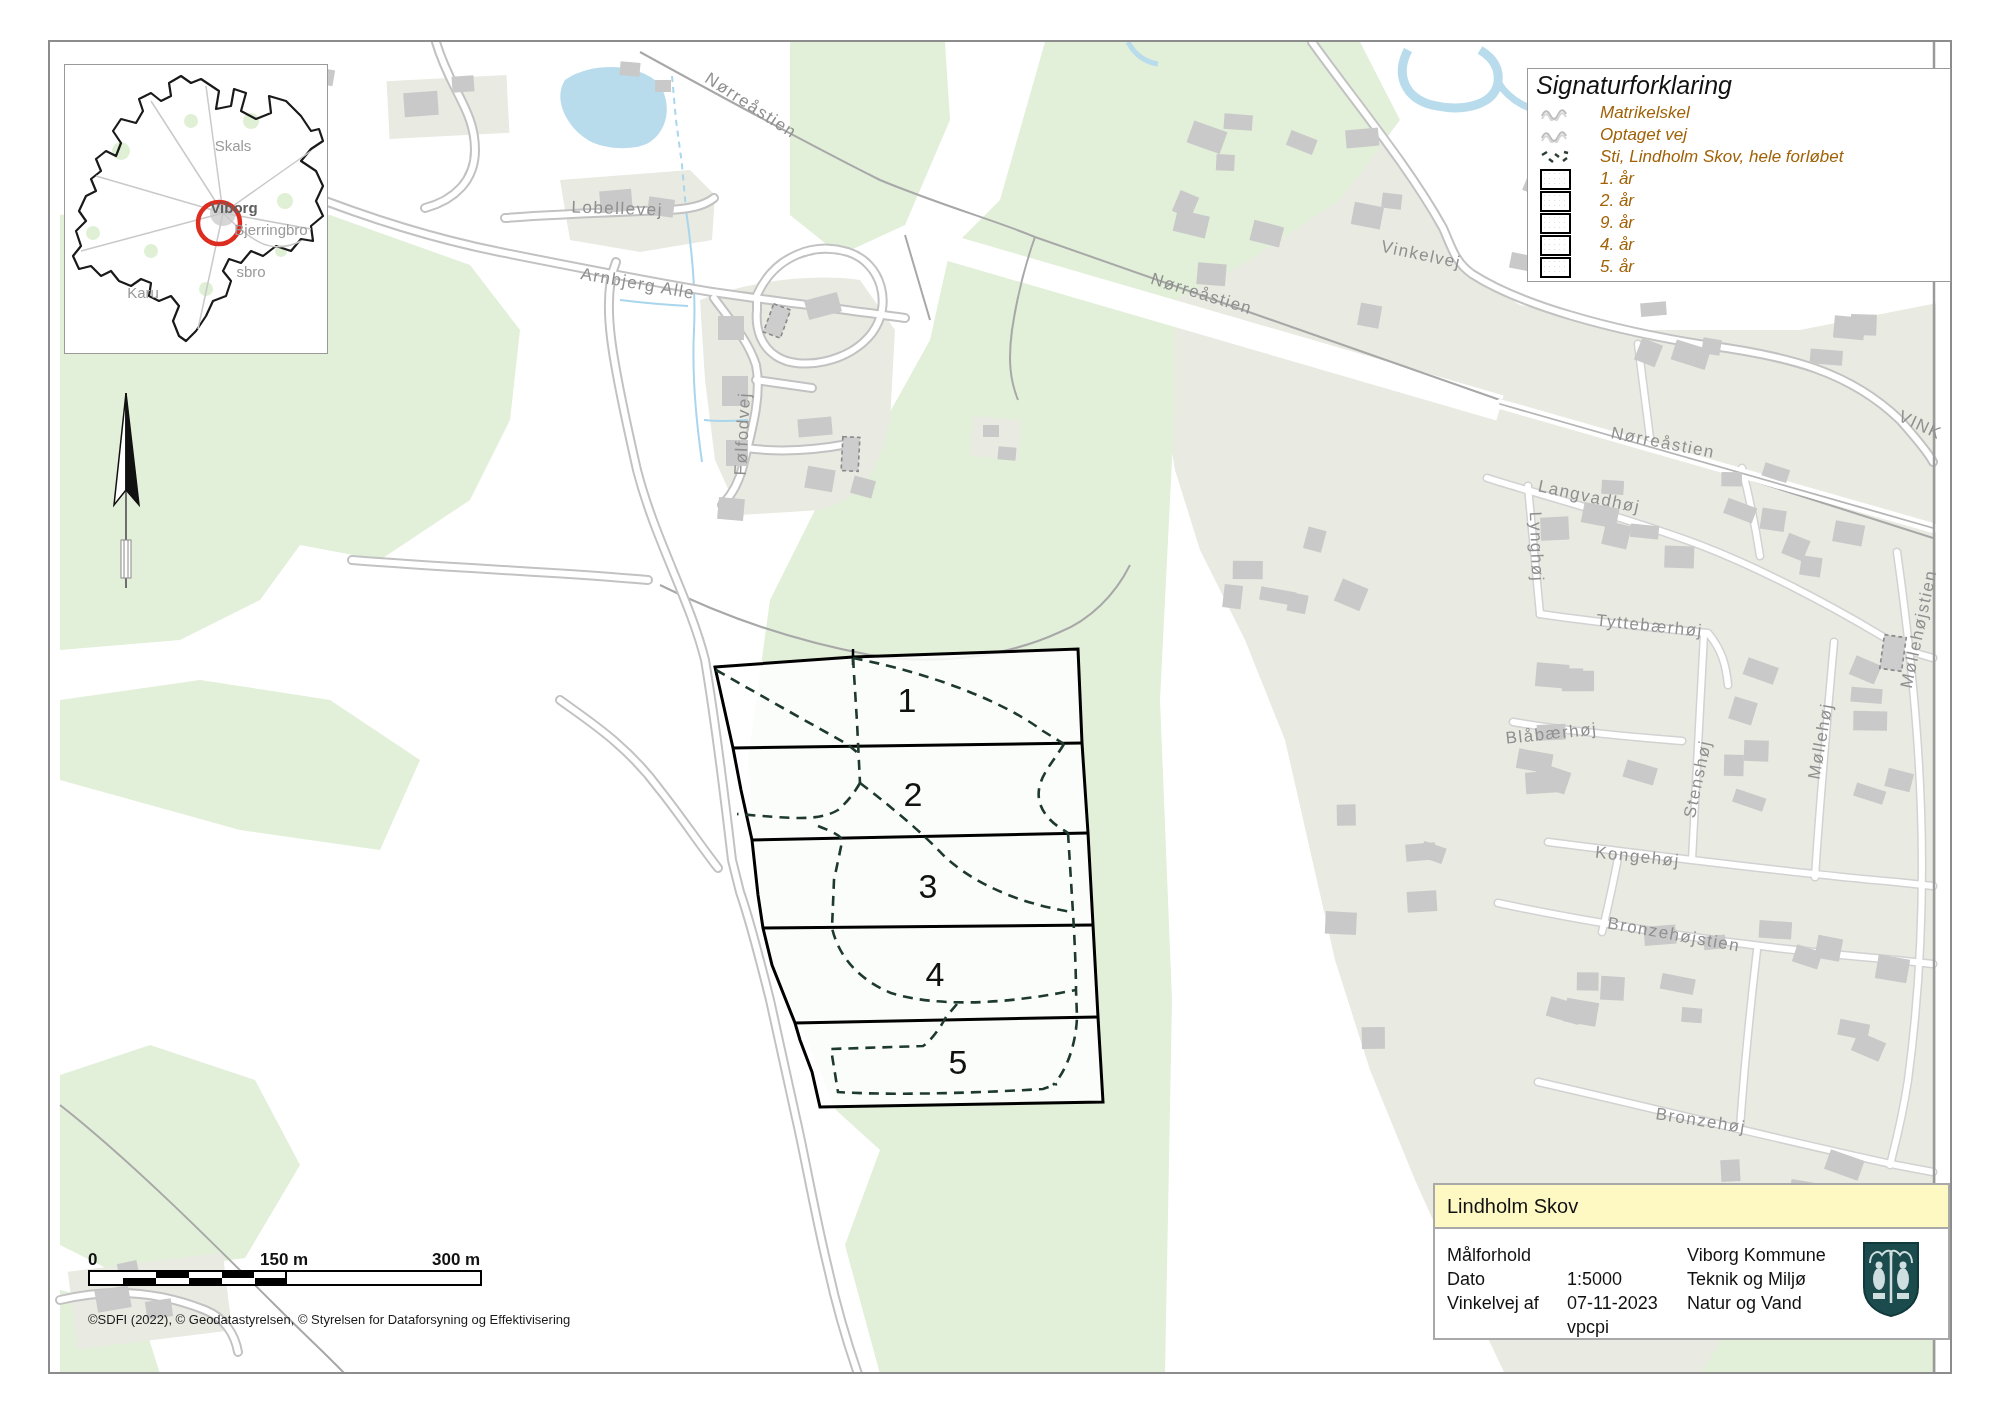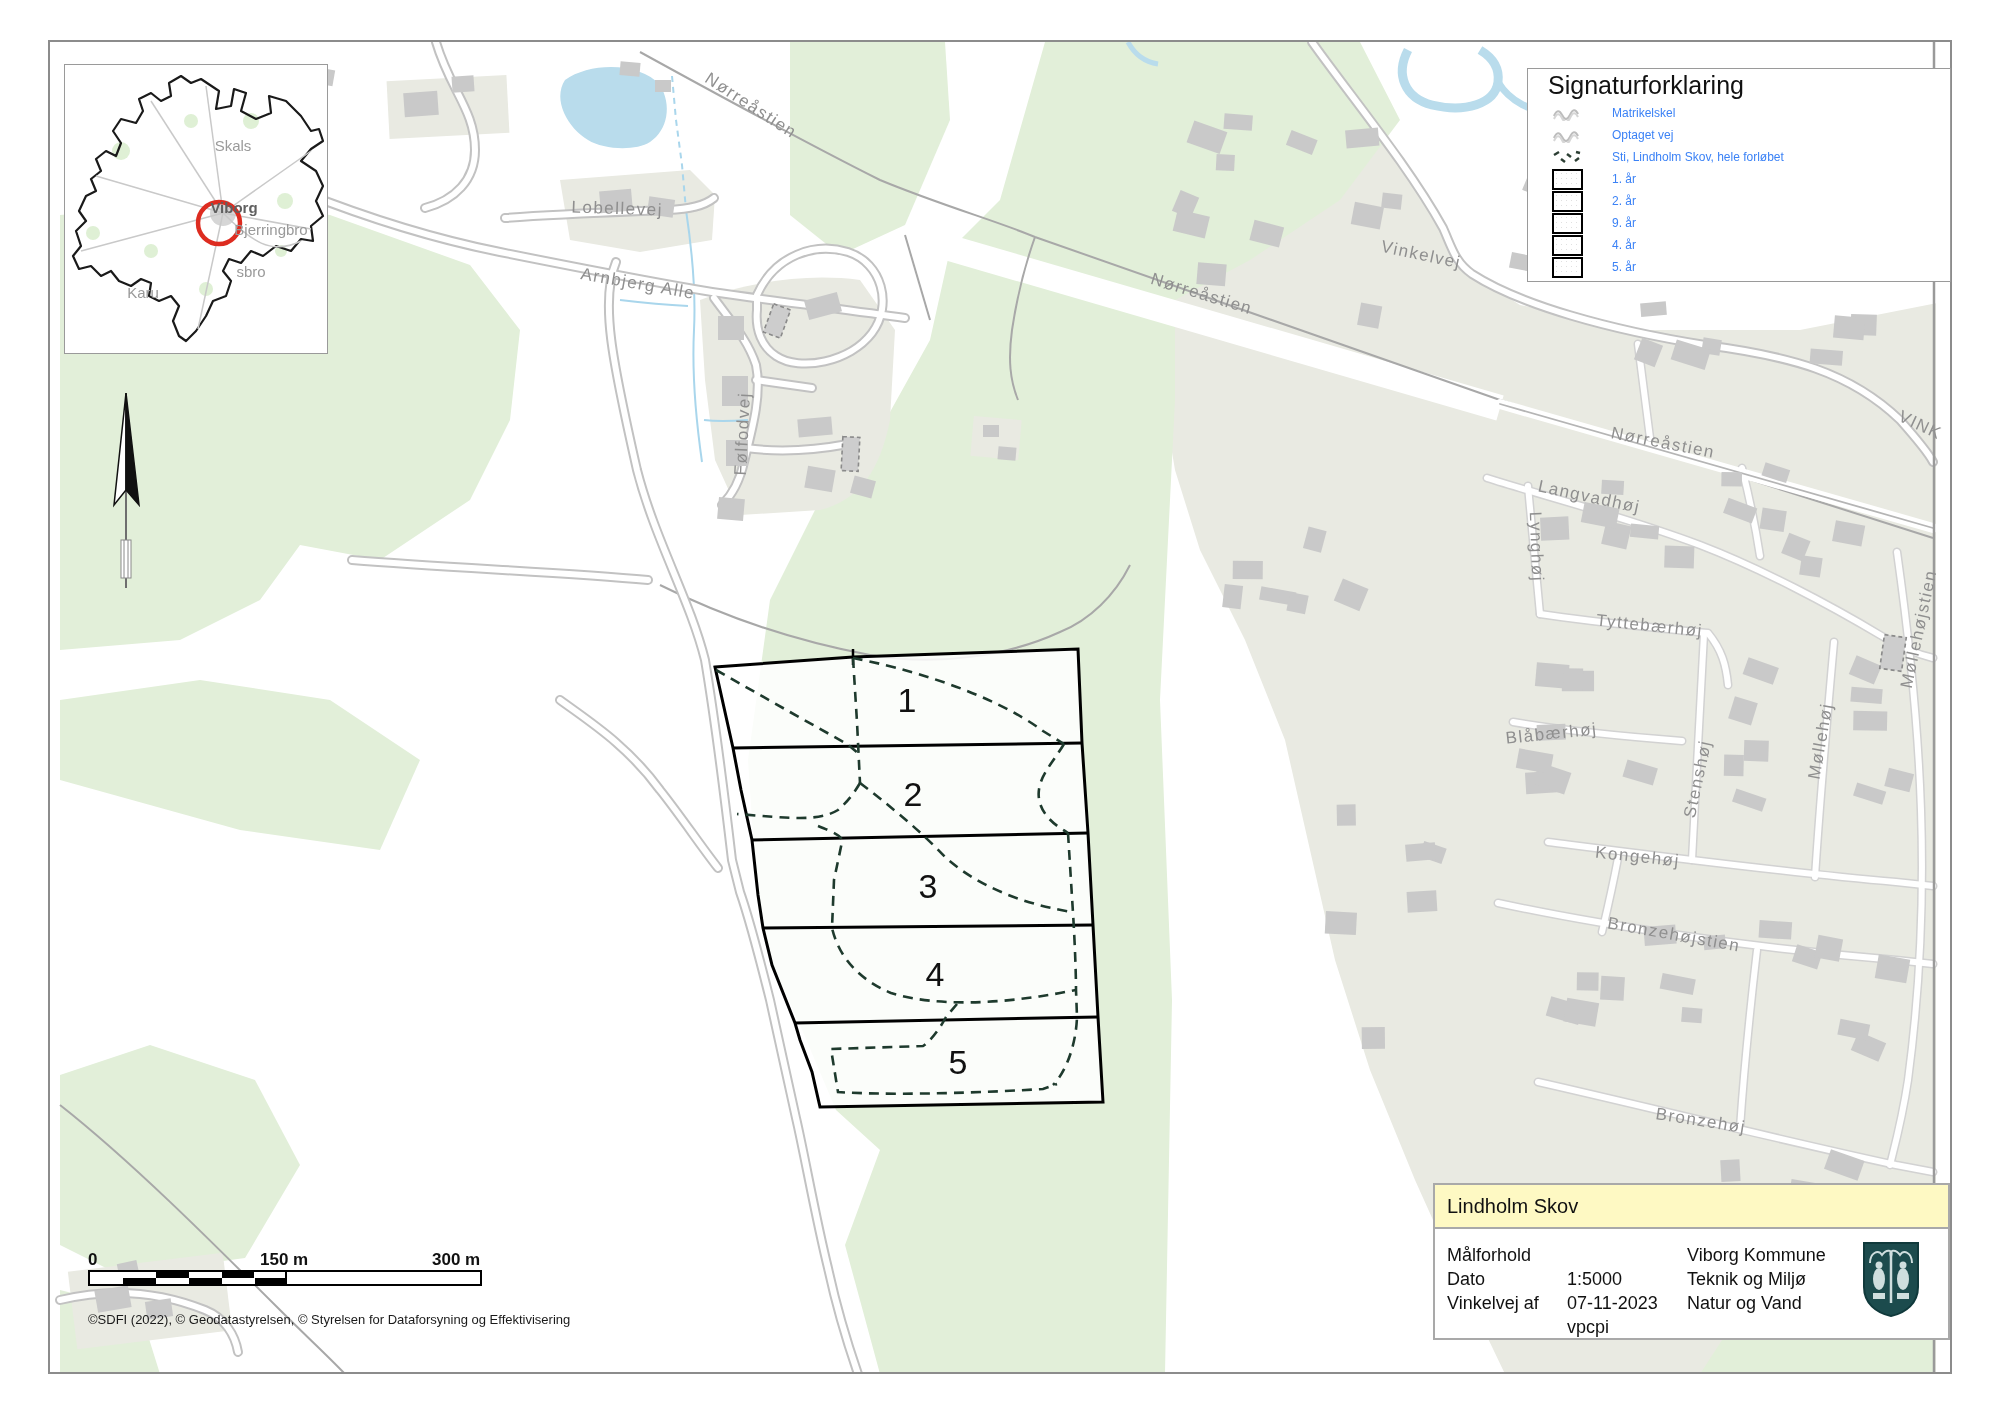--- a/index.html
+++ b/index.html
@@ -7,25 +7,25 @@
         font-family:"Liberation Sans",sans-serif;}
   .map-frame{position:absolute;left:48px;top:40px;width:1900px;height:1330px;
              border:2px solid #8c8c8c;overflow:hidden;background:#fff;}
   .map-frame svg.basemap{position:absolute;left:-50px;top:-42px;width:2000px;height:1414px;}
 
   
   .inset{position:absolute;left:64px;top:64px;width:262px;height:288px;background:#fff;
          border:1.5px solid #9a9a9a;text-align:center;}
   
   .legend{position:absolute;left:1527px;top:68px;width:424px;height:214px;background:#fff;
-          border:1.5px solid #9a9a9a;box-sizing:border-box;padding:2px 20px;}
+          border:1.5px solid #9a9a9a;box-sizing:border-box;padding:2px 8px;font-style:italic;}
   .legend-title{font-size:25px;color:#111;margin:0 0 2px 0;font-weight:400;}
   .legend-row{display:flex;align-items:center;height:22px;}
   .legend-icon{width:64px;display:flex;justify-content:flex-start;padding-left:4px;box-sizing:border-box;}
-  .legend-label{font-size:12px;color:#3b82f6;}
+  .legend-label{font-size:17px;color:#a16207;}
   .swatch{width:27px;height:17px;border:2.5px solid #000;background:#fff;
           background-image:radial-gradient(circle,#e0e0e0 0.7px,transparent 0.9px);
           background-size:5px 5px;}
   
   .infobox{position:absolute;left:1433px;top:1183px;width:517px;}
   .infobox .titlebar{background:#fef9c3;border:2px solid #a9a9a9;height:42px;display:flex;
           align-items:center;padding-left:12px;font-size:20px;color:#111;}
   .infobox .body{background:#fff;border:2px solid #a9a9a9;border-top:none;height:106px;position:relative;
           padding:3px 0 0 12px;box-sizing:content-box;font-size:18px;color:#111;}
   .info-col{position:absolute;top:14px;line-height:24px;white-space:nowrap;}

